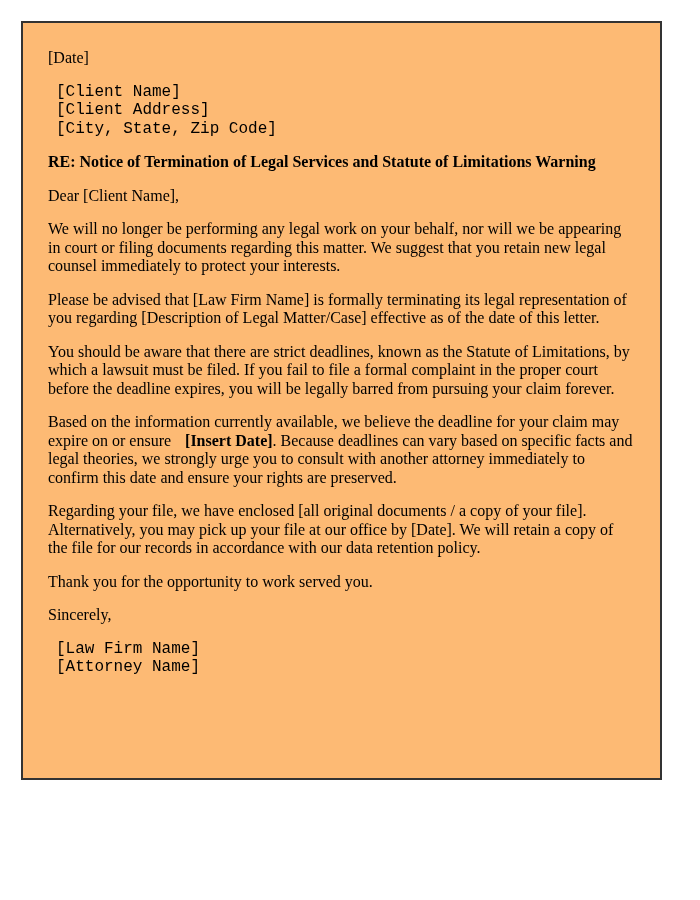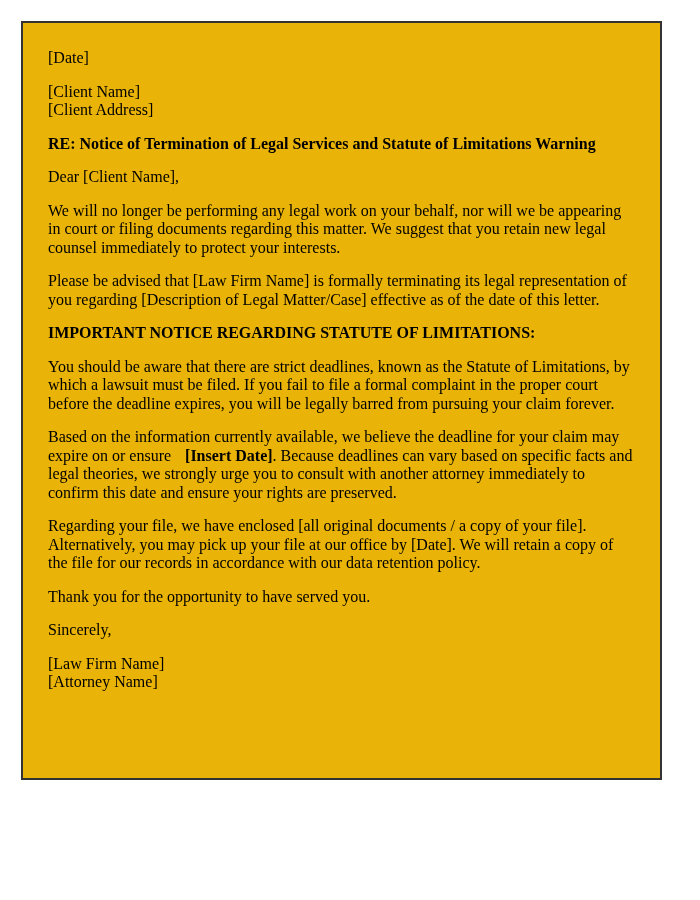--- a/index.html
+++ b/index.html
@@ -15,71 +15,72 @@
     color: #000000;
   }
   .page {
     position: absolute;
     left: 21px;
     top: 21px;
     width: 641px;
     height: 759px;
     border: 2px solid #333333;
     box-sizing: border-box;
-    background: #eab308;
+    background: #fdba74;
     padding: 26px 24px 0 25px;
     overflow: hidden;
   }
   .page p {
     margin: 0 0 15px 0;
     font-size: 16px;
     line-height: 18.5px;
   }
   .addr-line {
     margin: 0;
     font-size: 16px;
     line-height: 18.5px;
   }
   .addr-block {
-    margin: 0 0 15px 0;
+    margin: 0 0 15px 8px;
+    font-family: Liberation Mono, monospace;
   }
   .bold {
     font-weight: bold;
     margin-left: 10px;
   }
 </style>
 </head>
 <body>
 
 <div class="page">
 
   <p>[Date]</p>
 
   <div class="addr-block">
     <div class="addr-line">[Client Name]</div>
     <div class="addr-line">[Client Address]</div>
+    <div class="addr-line">[City, State, Zip Code]</div>
   </div>
 
   <p class="bold">RE: Notice of Termination of Legal Services and Statute of Limitations Warning</p>
 
   <p>Dear [Client Name],</p>
 
   <p>We will no longer be performing any legal work on your behalf, nor will we be appearing in court or filing documents regarding this matter. We suggest that you retain new legal counsel immediately to protect your interests.</p>
 
   <p>Please be advised that [Law Firm Name] is formally terminating its legal representation of you regarding [Description of Legal Matter/Case] effective as of the date of this letter.</p>
 
-  <p class="bold">IMPORTANT NOTICE REGARDING STATUTE OF LIMITATIONS:</p>
 
   <p>You should be aware that there are strict deadlines, known as the Statute of Limitations, by which a lawsuit must be filed. If you fail to file a formal complaint in the proper court before the deadline expires, you will be legally barred from pursuing your claim forever.</p>
 
   <p><span>Based on the information currently available, we believe the deadline for your claim may expire on or ensure </span><span class="bold">[Insert Date]</span><span>. Because deadlines can vary based on specific facts and legal theories, we strongly urge you to consult with another attorney immediately to confirm this date and ensure your rights are preserved.</span></p>
 
   <p>Regarding your file, we have enclosed [all original documents / a copy of your file]. Alternatively, you may pick up your file at our office by [Date]. We will retain a copy of the file for our records in accordance with our data retention policy.</p>
 
-  <p>Thank you for the opportunity to have served you.</p>
+  <p>Thank you for the opportunity to work served you.</p>
 
   <p>Sincerely,</p>
 
   <div class="addr-block">
     <div class="addr-line">[Law Firm Name]</div>
     <div class="addr-line">[Attorney Name]</div>
   </div>
 
 </div>
 

